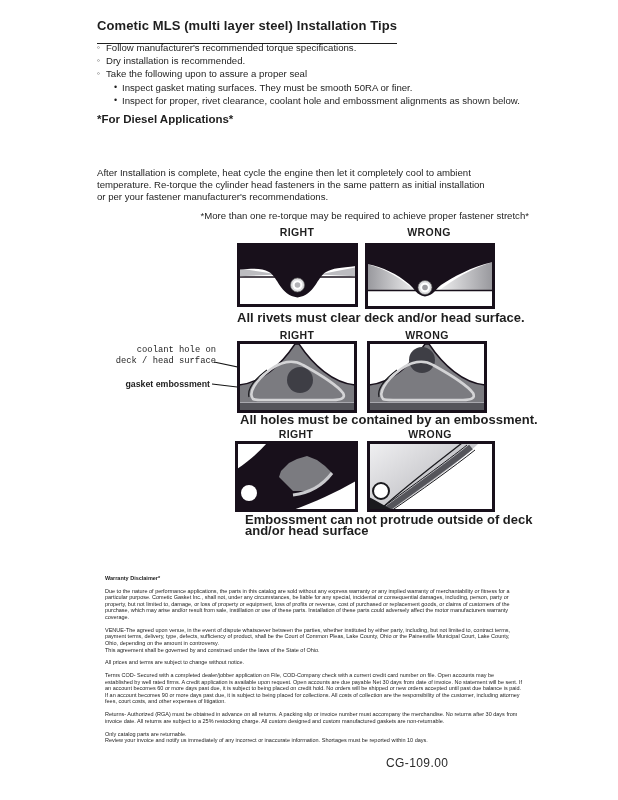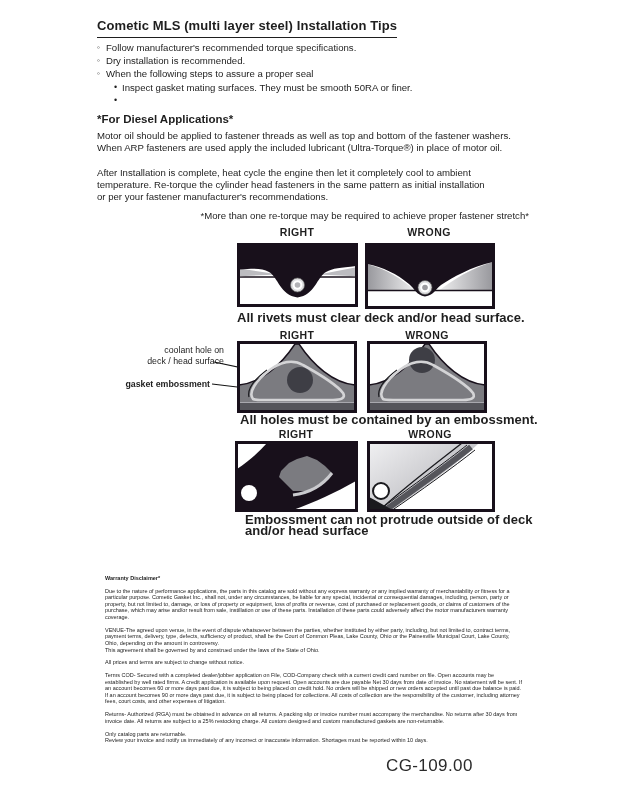--- a/index.html
+++ b/index.html
@@ -5,35 +5,35 @@
   html,body{margin:0;padding:0;background:#ffffff;}
   .page{
     position:relative;width:618px;height:800px;background:#ffffff;overflow:hidden;
     font-family:"Liberation Sans",sans-serif;color:#1e1e1e;
   }
   .abs{position:absolute;}
   .pre{white-space:pre-line;}
   .title{
     left:97px;top:18px;font-size:13px;font-weight:bold;letter-spacing:0.1px;
   }
-  .title span{display:inline-block;border-bottom:1.6px solid #1e1e1e;padding-bottom:4px;}
+  .title span{display:inline-block;border-bottom:1.6px solid #1e1e1e;padding-bottom:10px;}
   .bullets{left:97px;top:41px;width:460px;font-size:9.6px;line-height:13.2px;}
   .bullet-row{display:flex;}
   .bullet-mark{width:9px;flex:0 0 9px;font-size:8px;line-height:13.2px;}
   .sub{padding-left:17px;}
   .sub .bullet-mark{width:8px;flex:0 0 8px;font-size:9px;}
   .diesel-head{left:97px;top:113px;font-size:11.5px;font-weight:bold;text-align:center;}
   .body-par{left:97px;top:0;width:432px;font-size:9.6px;line-height:12px;}
   .fig-label{font-size:10.5px;font-weight:bold;letter-spacing:0.4px;transform:translateX(-50%);}
   .fig-caption{font-size:13px;font-weight:bold;line-height:10.5px;}
   .fig-note{font-size:8.8px;line-height:10.5px;text-align:right;}
   .legal{left:105px;top:575px;width:417px;font-size:5.5px;line-height:6.6px;color:#232323;}
   .legal .lh{font-weight:bold;margin:0 0 6px 0;}
   .legal p{margin:0 0 6.2px 0;}
-  .pagenum{left:386px;top:756px;font-size:17px;letter-spacing:0.4px;color:#2a2a2a;}
+  .pagenum{left:386px;top:756px;font-size:12px;letter-spacing:0.4px;color:#2a2a2a;}
   svg{display:block;}
 </style>
 </head>
 <body>
 
 <div class="page">
 
   <div class="abs title">
     <span>Cometic MLS (multi layer steel) Installation Tips</span>
   </div>
@@ -42,34 +42,33 @@
     <div class="bullet-row">
       <span class="bullet-mark">◦</span>
       <span>Follow manufacturer's recommended torque specifications.</span>
     </div>
     <div class="bullet-row">
       <span class="bullet-mark">◦</span>
       <span>Dry installation is recommended.</span>
     </div>
     <div class="bullet-row">
       <span class="bullet-mark">◦</span>
-      <span>When the following steps to assure a proper seal</span>
+      <span>Take the following upon to assure a proper seal</span>
     </div>
     <div class="bullet-row sub">
       <span class="bullet-mark">•</span>
       <span>Inspect gasket mating surfaces.  They must be smooth 50RA or finer.</span>
     </div>
     <div class="bullet-row sub">
       <span class="bullet-mark">•</span>
+      <span>Inspect for proper, rivet clearance, coolant hole and embossment alignments as shown below.</span>
     </div>
   </div>
 
   <div class="abs diesel-head">*For Diesel Applications*</div>
-  <div class="abs body-par pre" style="top:130px;">Motor oil should be applied to fastener threads as well as top and bottom of the fastener washers.
-When ARP fasteners are used apply the included lubricant (Ultra-Torque®) in place of motor oil.</div>
   <div class="abs body-par pre" style="top:167px;">After Installation is complete, heat cycle the engine then let it completely cool to ambient
 temperature. Re-torque the cylinder head fasteners in the same pattern as initial installation
 or per your fastener manufacturer's recommendations.</div>
   <div class="abs body-par" style="top:210px;text-align:right;">*More than one re-torque may be required to achieve proper fastener stretch*</div>
 
   <div class="abs fig-label" style="left:297px;top:226px;">RIGHT</div>
   <div class="abs fig-label" style="left:429px;top:226px;">WRONG</div>
 
   <svg class="abs" style="left:237px;top:243px;" width="121" height="64" viewBox="0 0 121 64">
     <rect width="121" height="64" fill="#ffffff"></rect>
@@ -103,21 +102,21 @@
     <circle cx="60" cy="44.5" r="4.8" fill="#ffffff"></circle>
     <circle cx="60" cy="44.5" r="2.8" fill="#9a9a9e"></circle>
     <rect x="1.5" y="1.5" width="127" height="63" fill="none" stroke="#18101b" stroke-width="3"></rect>
   </svg>
 
   <div class="abs fig-caption" style="left:237px;top:313px;">All rivets must clear deck and/or head surface.</div>
 
   <div class="abs fig-label" style="left:297px;top:329px;">RIGHT</div>
   <div class="abs fig-label" style="left:427px;top:329px;">WRONG</div>
 
-  <div class="abs fig-note pre" style="left:108px;top:345px;width:116px;">coolant hole on
+  <div class="abs fig-note pre" style="left:100px;top:345px;width:116px;font-family:Liberation Mono, monospace;">coolant hole on
 deck / head surface</div>
   <div class="abs fig-note" style="left:97px;top:379px;width:113px;font-weight:bold;">gasket embossment</div>
 
   <svg class="abs" style="left:112px;top:340px;" width="260" height="80" viewBox="0 0 260 80">
     <line x1="102" y1="22" x2="182" y2="39" stroke="#141414" stroke-width="1.1"></line>
     <line x1="100" y1="44" x2="150" y2="50" stroke="#141414" stroke-width="1.1"></line>
   </svg>
 
   <svg class="abs" style="left:237px;top:341px;" width="120" height="72" viewBox="0 0 120 72">
     <rect width="120" height="72" fill="#ffffff"></rect>

